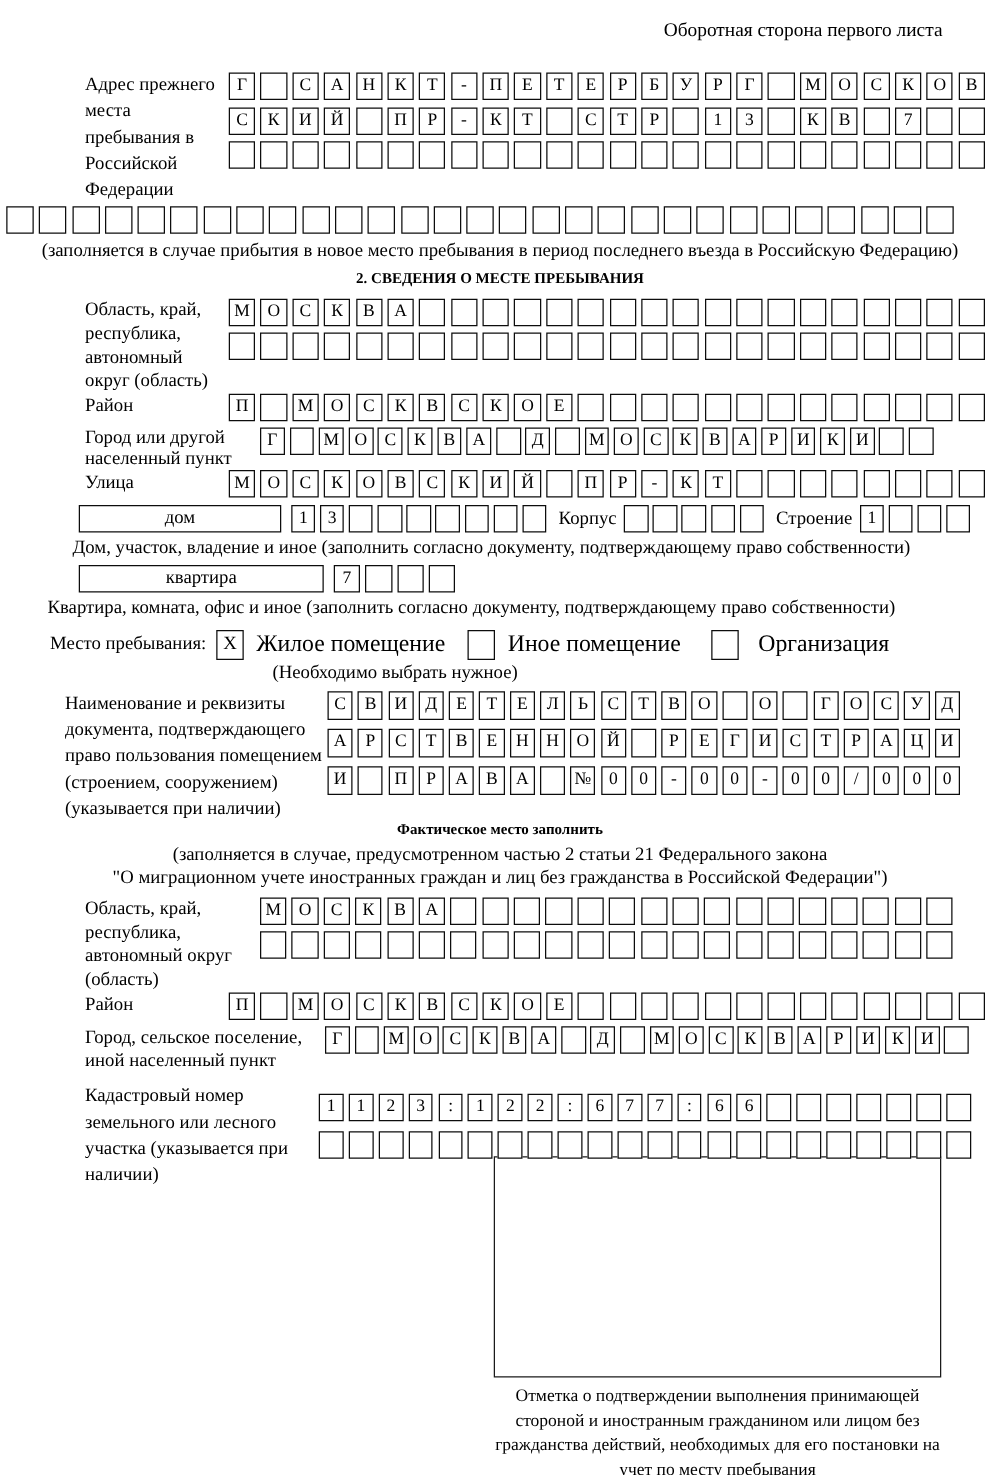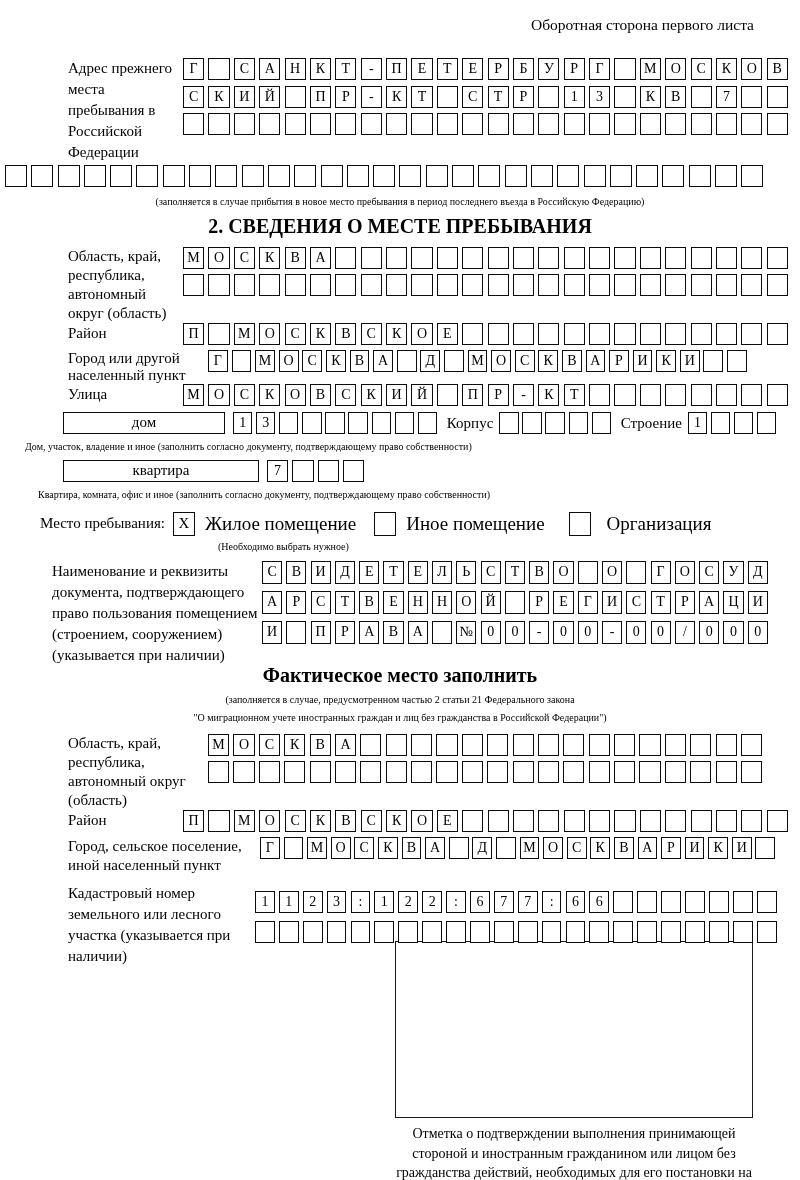--- a/index.html
+++ b/index.html
@@ -29,23 +29,23 @@
     font-size:14px; line-height:1; background:#fff;
   }
   .wide .cell { width:22px; margin-right:4.3px; }
   .sm  .cell { width:19.8px; margin-right:3.8px; }
   .smd .cell { width:19.3px; margin-right:3.8px; }
   .doc .cell { width:20.2px; height:23px; margin-right:4.1px; }
   .doc { margin-bottom:7px; }
   .cad .cell { width:19.8px; margin-right:4.1px; }
   .cad { margin-bottom:8px; }
 
-  .caption { font-size:10px; line-height:17px; }
+  .caption { font-size:15px; line-height:17px; }
   .center { text-align:center; }
-  .sec-title { text-align:center; font-weight:bold; font-size:20px; margin:5px 0 9px 0; }
+  .sec-title { text-align:center; font-weight:bold; font-size:12px; margin:5px 0 9px 0; }
 
   .big-box {
     height:22px; border:1.7px solid #0c0c0c; background:#fff;
     display:flex; align-items:center; justify-content:center;
     font-size:15px; flex:0 0 auto;
   }
   .inline-label { font-size:15px; line-height:22px; flex:0 0 auto; }
   .gap6 { margin-left:6px; } .gap8 { margin-left:8px; }
 
   .stay-row { display:flex; align-items:center; margin:9px 0 2px 40px; }
@@ -357,21 +357,21 @@
       <span class="cell"></span>
     </div>
   <div class="inline-label gap6">Строение</div>
   <div class="cellrow smd gap6" style="margin-bottom:0;">
       <span class="cell">1</span>
       <span class="cell"></span>
       <span class="cell"></span>
       <span class="cell"></span>
     </div>
 </div>
-<div class="caption" style="margin-left:25px;">Дом, участок, владение и иное (заполнить согласно документу, подтверждающему право собственности)</div>
+<div class="caption" style="margin-left:58px;">Дом, участок, владение и иное (заполнить согласно документу, подтверждающему право собственности)</div>
 
 <div class="row-flex" style="margin-left:35px; margin-top:5px; margin-bottom:4px;">
   <div class="big-box" style="width:196px;">квартира</div>
   <div class="cellrow gap8" style="margin-bottom:0;">
       <span class="cell">7</span>
       <span class="cell"></span>
       <span class="cell"></span>
       <span class="cell"></span>
     </div>
 </div>

